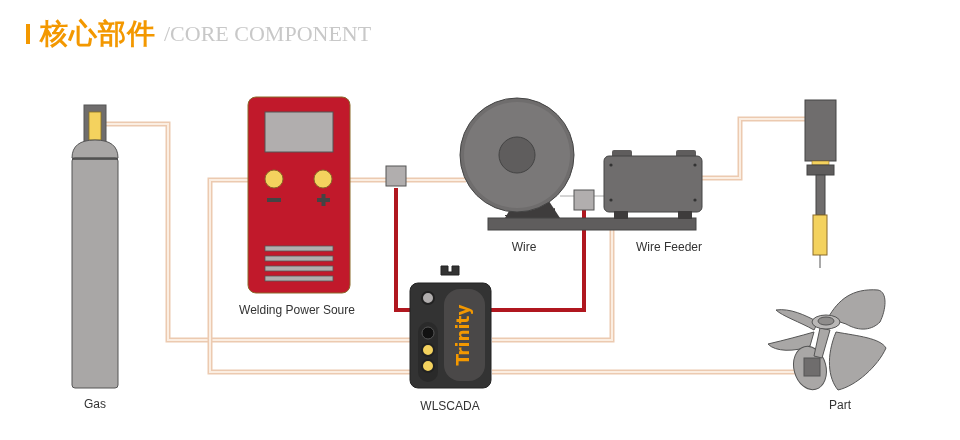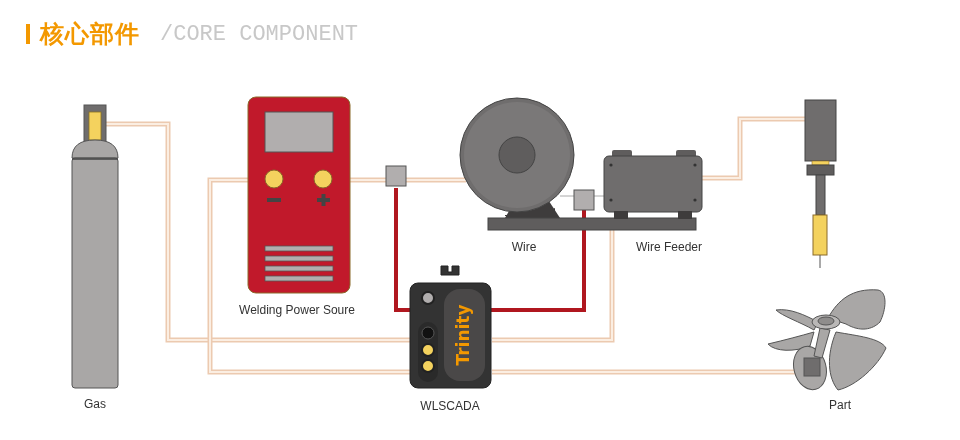--- a/index.html
+++ b/index.html
@@ -1,20 +1,20 @@
 <!DOCTYPE html>
 <html><head>
 <meta charset="utf-8">
 <style>
   html,body{margin:0;padding:0;background:#ffffff;}
   body{width:960px;height:440px;position:relative;overflow:hidden;font-family:"Liberation Sans","DejaVu Sans",sans-serif;}
   .header{position:absolute;left:26px;top:18px;height:32px;display:flex;align-items:center;}
   .header .bar{width:4px;height:20px;background:#f39800;margin-right:10px;}
-  .header .title-cn{font-family:Liberation Serif, serif;font-weight:bold;font-size:24px;color:#f39800;letter-spacing:1px;}
-  .header .title-en{font-family:Liberation Mono, monospace;font-size:22px;color:#c8c8c8;margin-left:20px;font-weight:300;}
+  .header .title-cn{font-family:Liberation Serif, serif;font-weight:bold;font-size:28px;color:#f39800;letter-spacing:1px;}
+  .header .title-en{font-family:Liberation Serif, serif;font-size:22px;color:#c8c8c8;margin-left:8px;font-weight:300;}
   svg.diagram{position:absolute;left:0;top:0;}
   .lbl{font-family:"Liberation Sans","DejaVu Sans",sans-serif;font-size:12px;fill:#333333;}
 </style>
 </head>
 <body>
 
 <div class="header">
   <div class="bar"></div>
   <span class="title-cn">核心部件</span>
   <span class="title-en">/CORE COMPONENT</span>

